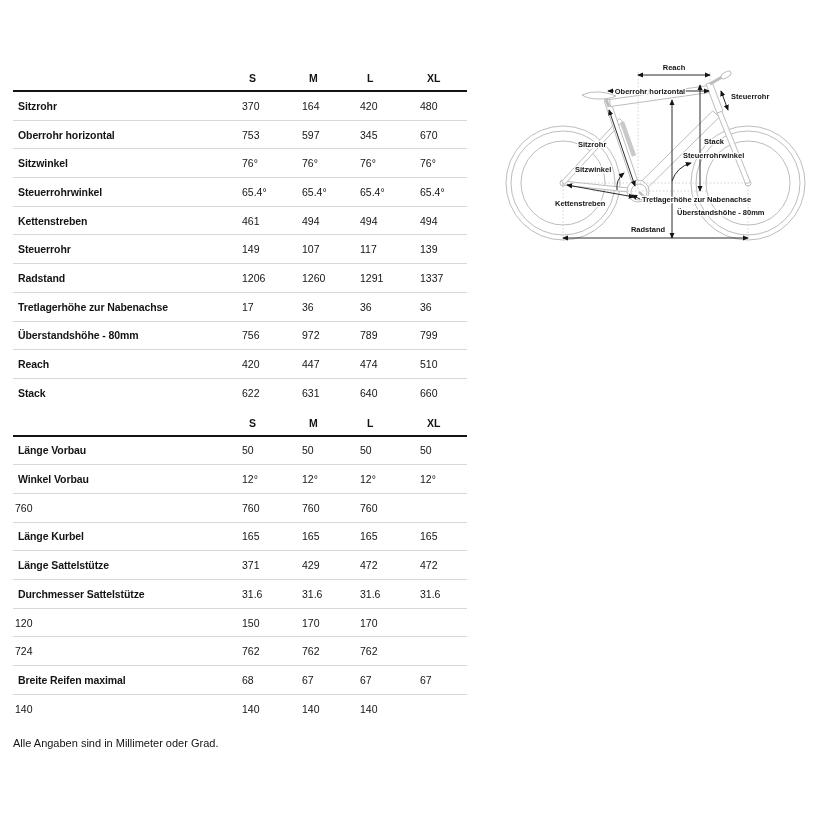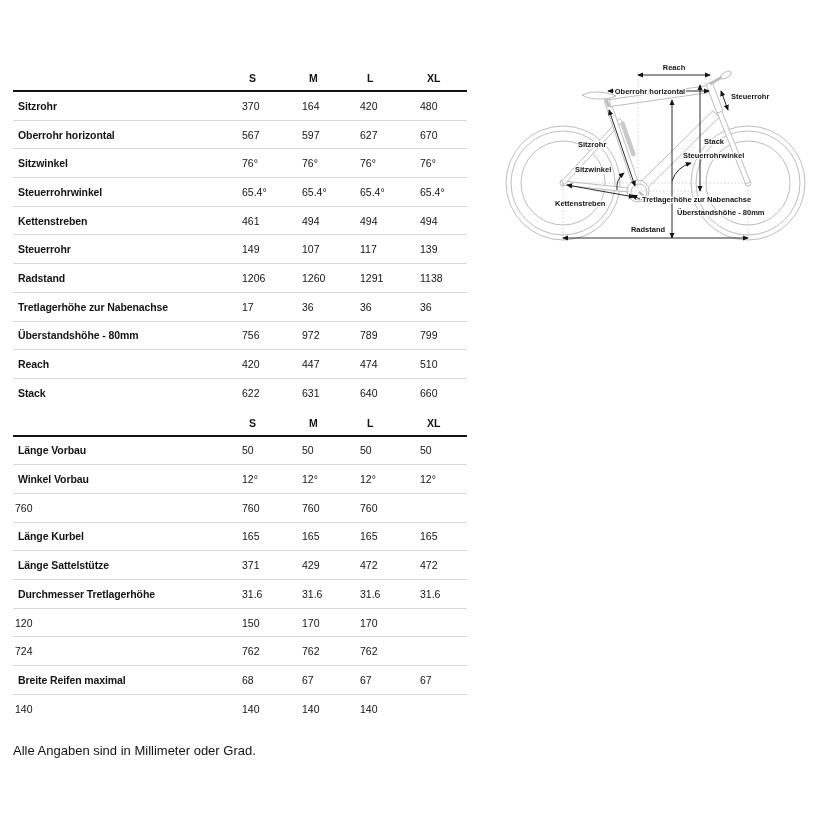--- a/index.html
+++ b/index.html
@@ -10,21 +10,21 @@
          height:29px;box-sizing:border-box;align-items:end;padding-bottom:6px;
          border-bottom:2px solid #141414;font-weight:bold;font-size:10.5px;}
   .thead .hcell{padding-left:9px;}
   .rows .row{display:grid;grid-template-columns:227px 60px 58px 60px 1fr;
          height:28.7px;box-sizing:border-box;align-items:center;
          border-bottom:1px solid #d8d8d8;font-size:10.5px;}
   .rows .row:last-child{border-bottom:none;}
   .row .label{font-weight:bold;padding-left:5px;letter-spacing:-0.1px;}
   .row .cell{padding-left:2px;white-space:nowrap;}
   .row .cell.label{padding-left:5px;}
-  .footnote{margin-top:20px;font-size:13px;color:#141414;}
+  .footnote{margin-top:14px;font-size:11px;color:#141414;}
   .diagram{position:absolute;left:495px;top:50px;width:330px;height:205px;}
   .diagram text{font-family:"Liberation Sans",sans-serif;font-size:7.5px;font-weight:700;
                 fill:#141414;paint-order:stroke;stroke:#ffffff;stroke-width:2.5px;}
   .gray{fill:none;stroke:#bdbdbd;stroke-width:1;}
   .tube{fill:#ffffff;stroke:#bdbdbd;stroke-width:1;}
   .dotted{fill:none;stroke:#c8c8c8;stroke-width:0.8;stroke-dasharray:1.5 2;}
   .meas{fill:none;stroke:#141414;stroke-width:0.9;}
 </style>
 </head>
 <body>
@@ -44,23 +44,23 @@
   <div class="row">
     <div class="cell label">Sitzrohr</div>
     <div class="cell">370</div>
     <div class="cell">164</div>
     <div class="cell">420</div>
     <div class="cell">480</div>
   </div>
 
   <div class="row">
     <div class="cell label">Oberrohr horizontal</div>
-    <div class="cell">567</div>
+    <div class="cell">753</div>
     <div class="cell">597</div>
-    <div class="cell">627</div>
+    <div class="cell">345</div>
     <div class="cell">670</div>
   </div>
 
   <div class="row">
     <div class="cell label">Sitzwinkel</div>
     <div class="cell">76°</div>
     <div class="cell">76°</div>
     <div class="cell">76°</div>
     <div class="cell">76°</div>
   </div>
@@ -87,21 +87,21 @@
     <div class="cell">107</div>
     <div class="cell">117</div>
     <div class="cell">139</div>
   </div>
 
   <div class="row">
     <div class="cell label">Radstand</div>
     <div class="cell">1206</div>
     <div class="cell">1260</div>
     <div class="cell">1291</div>
-    <div class="cell">1138</div>
+    <div class="cell">1337</div>
   </div>
 
   <div class="row">
     <div class="cell label">Tretlagerhöhe zur Nabenachse</div>
     <div class="cell">17</div>
     <div class="cell">36</div>
     <div class="cell">36</div>
     <div class="cell">36</div>
   </div>
 
@@ -171,21 +171,21 @@
 
   <div class="row">
     <div class="cell label">Länge Sattelstütze</div>
     <div class="cell">371</div>
     <div class="cell">429</div>
     <div class="cell">472</div>
     <div class="cell">472</div>
   </div>
 
   <div class="row">
-    <div class="cell label">Durchmesser Tretlagerhöhe</div>
+    <div class="cell label">Durchmesser Sattelstütze</div>
     <div class="cell">31.6</div>
     <div class="cell">31.6</div>
     <div class="cell">31.6</div>
     <div class="cell">31.6</div>
   </div>
 
   <div class="row">
     <div class="cell">120</div>
     <div class="cell">150</div>
     <div class="cell">170</div>

